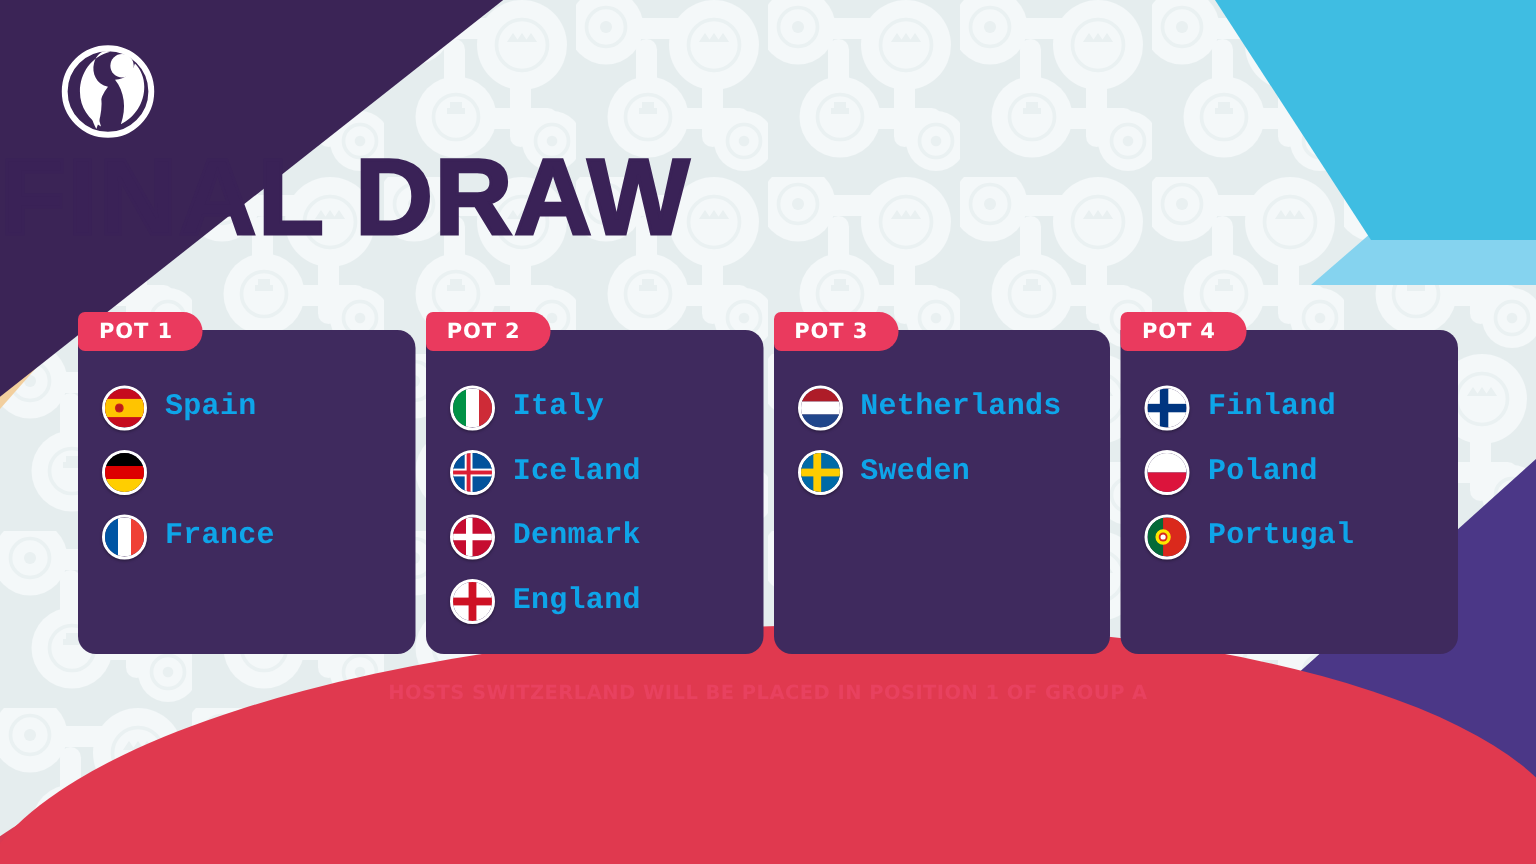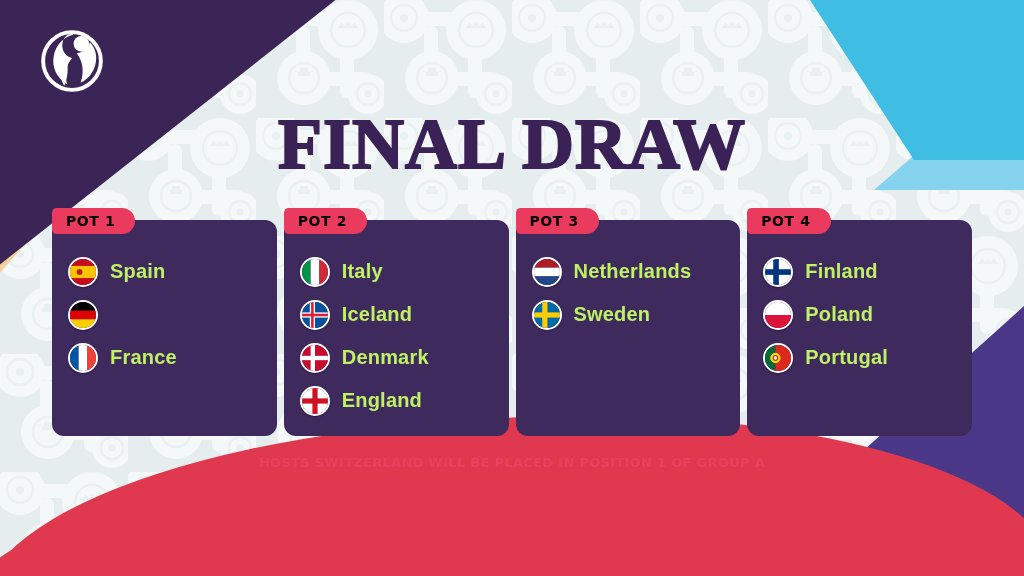--- a/index.html
+++ b/index.html
@@ -76,27 +76,27 @@
   
   .logo {
     position: absolute;
     left: 33px; top: 22px;
     width: 78px; height: 78px;
   }
 
   
   .title {
     position: absolute;
-    left: 0; right: 0; top: 108px;
-    text-align: center;
+    left: 0; right: 0; top: 96px;
+    text-align: left;
     font-size: 72px;
     font-weight: 700;
     letter-spacing: 1px;
     color: #3a2257;
-    font-family: Liberation Serif, serif;
+    font-family: Liberation Sans, sans-serif;
     line-height: 1;
     -webkit-text-stroke: 2px #3a2257;
   }
 
   
   .pots {
     position: absolute;
     left: 52px; top: 220px;
     width: 920px;
     display: flex;
@@ -110,21 +110,21 @@
     border-radius: 0 12px 12px 12px;
     padding: 30px 0 14px 0;
   }
   .pot-tab {
     position: absolute;
     left: 0; top: -12px;
     height: 26px;
     padding: 0 20px 0 14px;
     background: #ea3a5e;
     border-radius: 5px 14px 14px 5px;
-    color: #000000;
+    color: #ffffff;
     font-size: 14px;
     font-weight: 700;
     letter-spacing: 0.6px;
     display: flex;
     align-items: center;
     font-family: "DejaVu Sans", sans-serif;
   }
   .team {
     display: flex;
     align-items: center;
@@ -136,24 +136,24 @@
     width: 30px; height: 30px;
     border-radius: 50%;
     border: 2px solid #fff;
     overflow: hidden;
     flex: 0 0 auto;
     position: relative;
     box-shadow: 0 1px 2px rgba(0,0,0,.35);
   }
   .flag svg { display: block; width: 100%; height: 100%; }
   .team-name {
-    color: #bef264;
+    color: #0ea5e9;
     font-size: 20px;
     font-weight: 700;
-    font-family: Liberation Sans, sans-serif;
+    font-family: Liberation Mono, monospace;
     letter-spacing: 0.2px;
     white-space: nowrap;
   }
 
   
   .footnote {
     position: absolute;
     left: 0; right: 0; top: 455px;
     text-align: center;
     color: #e8415f;

